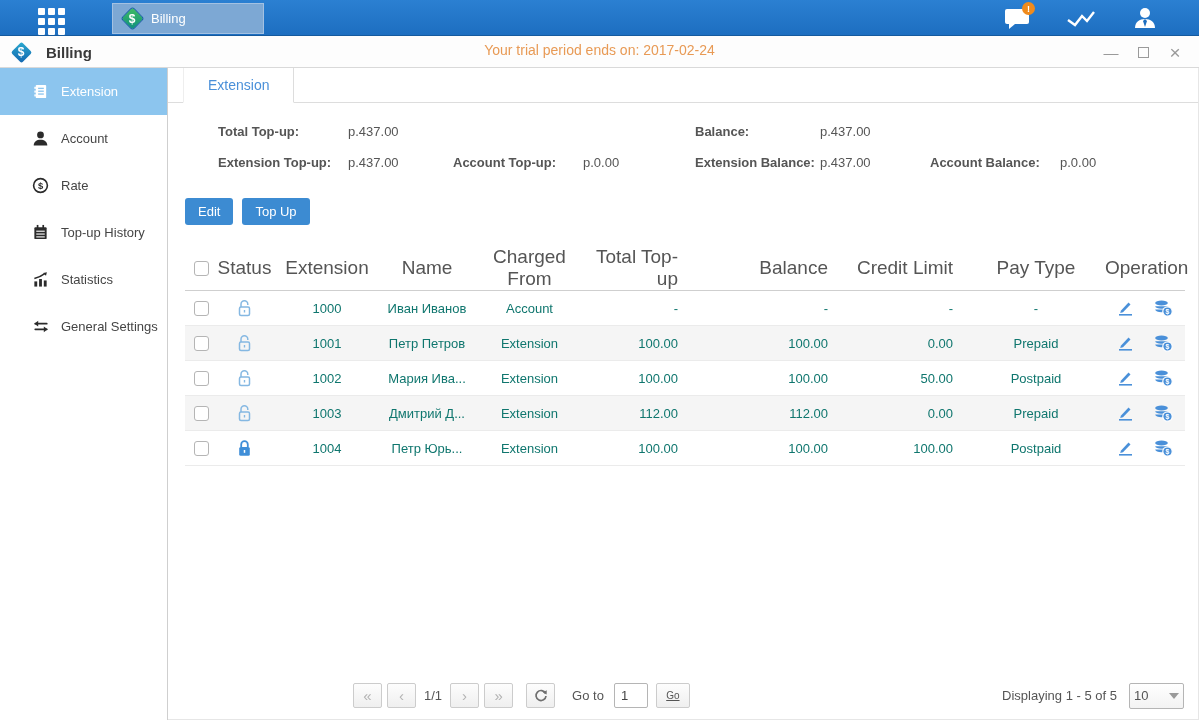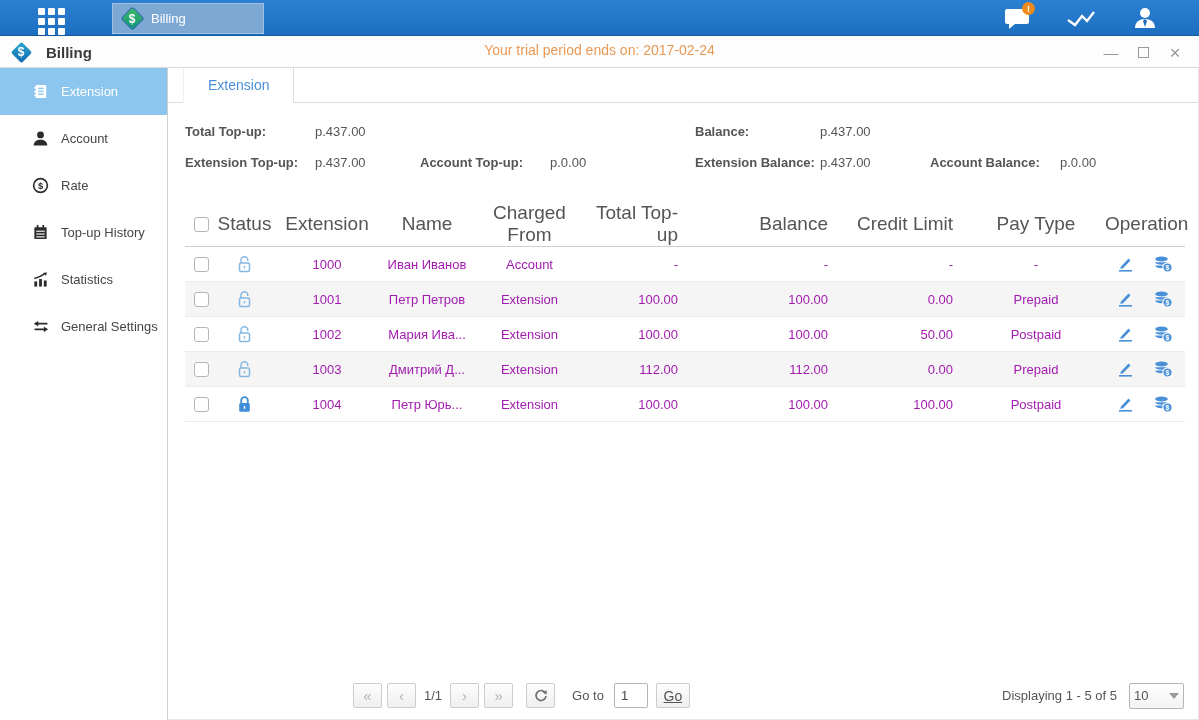--- a/index.html
+++ b/index.html
@@ -59,55 +59,55 @@
   
   .content { position:absolute; left:168px; top:68px; right:0; bottom:0; background:#fff;
     border-right:1px solid #e6e6e6; border-bottom:1px solid #e6e6e6; }
   .tabstrip { position:relative; height:35px; border-bottom:1px solid #ddd; padding-left:15px; }
   .tab { position:relative; display:inline-block; height:35px; line-height:34px; padding:0 24px;
     color:#4a90d9; font-size:14px; background:#fff; border-right:1px solid #ddd;
     border-left:1px solid #eee; margin-bottom:-1px; border-bottom:1px solid #fff; cursor:pointer; }
 
   .summary { position:relative; padding:13px 0 0 17px; height:78px; }
   .sum-grid-left { display:grid; grid-template-columns:130px 105px 130px 105px;
-    grid-auto-rows:31px; align-items:center; width:480px; }
+    grid-auto-rows:31px; align-items:center; width:480px;margin-left:33px; }
   .sum-grid-right { position:absolute; left:527px; top:13px; display:grid;
     grid-template-columns:125px 110px 130px 80px; grid-auto-rows:31px; align-items:center; }
   .sum-label { font-size:13px; font-weight:bold; color:#555; }
   .sum-value { font-size:13px; color:#555; }
 
   .actions { padding:17px 0 0 17px; display:flex; gap:9px; }
   .btn-blue { background:#3c8bd2; color:#fff; border:none; border-radius:3px; height:27px;
     padding:0 13px; font-size:13px; font-family:"Liberation Sans",sans-serif; cursor:pointer; }
 
   table.grid { border-collapse:collapse; table-layout:fixed; width:1000px; margin:21px 14px 0 17px; }
   table.grid th { height:34px; font-size:19px; font-weight:normal; color:#555;
     border-bottom:1px solid #cfcfcf; }
-  table.grid td { height:35px; font-size:13px; color:#a21caf; border-bottom:1px solid #ebebeb; }
+  table.grid td { height:35px; font-size:13px; color:#0f766e; border-bottom:1px solid #ebebeb; }
   table.grid tbody tr:nth-child(even) { background:#f5f5f5; }
   .c-center { text-align:center; }
   .c-right { text-align:right; padding-right:14px; }
   .checkbox { width:15px; height:15px; border:1.5px solid #b5b5b5; border-radius:3px;
     background:#fff; display:inline-block; vertical-align:middle; cursor:pointer; }
   .op-icons { display:flex; justify-content:center; align-items:center; gap:21px; }
   .op-icons svg { cursor:pointer; }
   .lockcell svg { vertical-align:middle; }
 
   
   .pagebar { position:absolute; left:185px; right:14px; bottom:10px; height:27px;
     display:flex; align-items:center; }
   .pgbtn { width:29px; height:25px; border:1px solid #ccc; border-radius:2px;
     background:linear-gradient(#fdfdfd,#efefef); color:#b3b3b3; font-size:15px;
     display:flex; align-items:center; justify-content:center; margin-right:5px; cursor:pointer; }
   .pg-text { font-size:13px; color:#555; margin:0 8px 0 3px; }
   .goto-label { font-size:13px; color:#555; margin:0 10px 0 12px; }
   .goto-input { width:34px; height:25px; border:1px solid #b5b5b5; border-radius:2px;
     font-size:13px; color:#444; text-align:left; padding-left:6px;
     font-family:"Liberation Sans",sans-serif; }
-  .go-btn { margin-left:8px; color:#555; font-size:14px; width:34px;text-decoration:underline; }
+  .go-btn { margin-left:8px; color:#555; font-size:10px; width:34px;text-decoration:underline; }
   .pg-right { margin-left:auto; display:flex; align-items:center;text-align:right; }
   .displaying { font-size:13px; color:#555; margin-right:12px; }
   .pagesize { width:55px; height:26px; border:1px solid #b5b5b5; border-radius:2px;
     background:linear-gradient(#fff,#f3f3f3); display:flex; align-items:center;
     padding:0 4px; font-size:13px; color:#555; cursor:pointer; }
   .pagesize .caret { margin-left:auto; width:0; height:0; border-left:5px solid transparent;
     border-right:5px solid transparent; border-top:6px solid #9a9a9a; }
 </style>
 </head>
 <body>
@@ -267,20 +267,24 @@
         <span class="sum-value">p.437.00</span>
         <span></span>
           <span></span>
         <span class="sum-label">Extension Balance:</span>
         <span class="sum-value">p.437.00</span>
         <span class="sum-label">Account Balance:</span>
         <span class="sum-value">p.0.00</span>
       </div>
     </div>
 
+    <div class="actions">
+      <button class="btn-blue">Edit</button>
+      <button class="btn-blue">Top Up</button>
+    </div>
 
     <table class="grid">
       <colgroup>
         <col style="width:32px">
           <col style="width:55px">
           <col style="width:110px">
           <col style="width:90px">
         <col style="width:115px">
           <col style="width:105px">
           <col style="width:150px">

